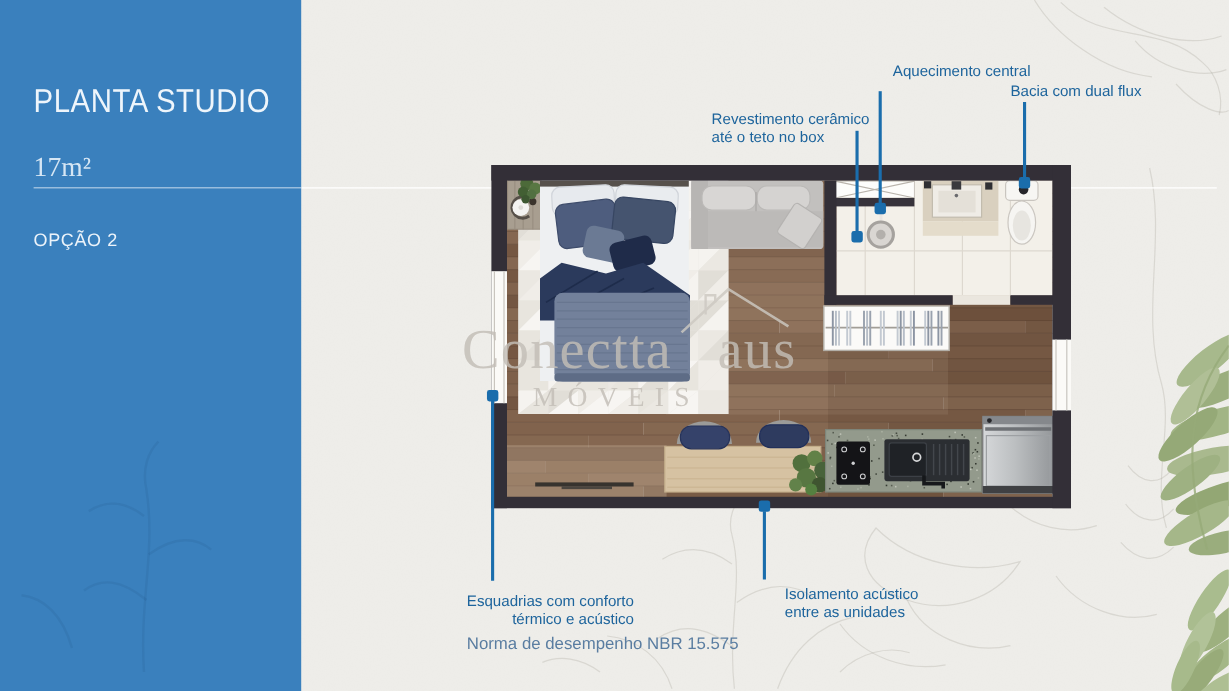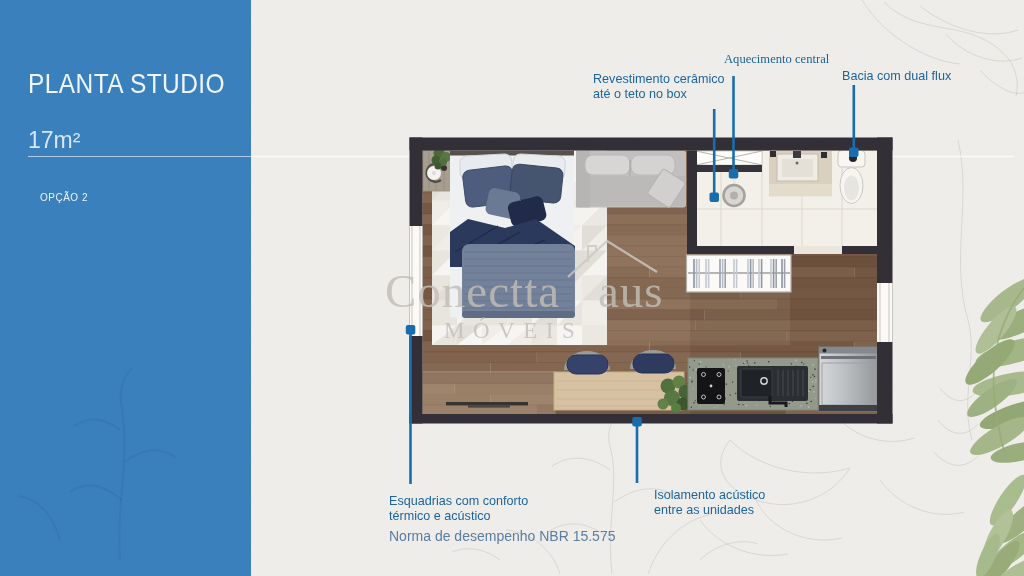--- a/index.html
+++ b/index.html
@@ -717,29 +717,29 @@
 <path d="M120,560 C116,500 130,460 122,408 C118,390 124,376 132,368"></path>
 <path d="M122,500 C100,482 84,482 70,492"></path>
 <path d="M124,462 C146,446 164,448 176,458"></path>
 <path d="M120,430 C102,416 86,418 74,426"></path>
 <path d="M60,540 C52,512 36,498 18,496"></path>
 </g>
   </svg>
 
 <div class="abs" style="left:28px;top:68px;color:#eef5fb;font-size:27.5px;letter-spacing:0.5px;font-weight:400;transform:scaleX(0.89);transform-origin:left top;white-space:nowrap;">PLANTA STUDIO</div>
 
-<div class="abs" style="left:28px;top:127px;color:#d6e6f4;font-size:23px;">17m²</div>
+<div class="abs" style="left:28px;top:127px;color:#d6e6f4;font-size:23px;font-family:Liberation Serif, serif;">17m²</div>
 
 <div class="abs" style="left:28px;top:155.5px;width:223px;height:1.6px;background:rgba(255,255,255,0.6);"></div>
 
-<div class="abs" style="left:40px;top:192px;color:#ecf3fa;font-size:10px;letter-spacing:0.5px;">OPÇÃO 2</div>
-
-<div class="lbl" style="left:724px;top:52px;font-family:Liberation Serif, serif;">Aquecimento central</div>
+<div class="abs" style="left:28px;top:192px;color:#ecf3fa;font-size:15px;letter-spacing:0.5px;">OPÇÃO 2</div>
+
+<div class="lbl" style="left:744px;top:52px;">Aquecimento central</div>
 
 <div class="lbl" style="left:842px;top:69px;">Bacia com dual flux</div>
 
-<div class="lbl" style="left:593px;top:72px;">Revestimento cerâmico<br>até o teto no box</div>
-
-<div class="lbl" style="left:389px;top:494px;">Esquadrias com conforto<br>térmico e acústico</div>
+<div class="lbl" style="left:593px;top:92px;">Revestimento cerâmico<br>até o teto no box</div>
+
+<div class="lbl" style="left:389px;top:494px;text-align:right;">Esquadrias com conforto<br>térmico e acústico</div>
 
 <div class="lbl" style="left:389px;top:529px;font-size:14px;color:#5a7da1;">Norma de desempenho NBR 15.575</div>
 
 <div class="lbl" style="left:654px;top:488px;">Isolamento acústico<br>entre as unidades</div>
 
 </body></html>

